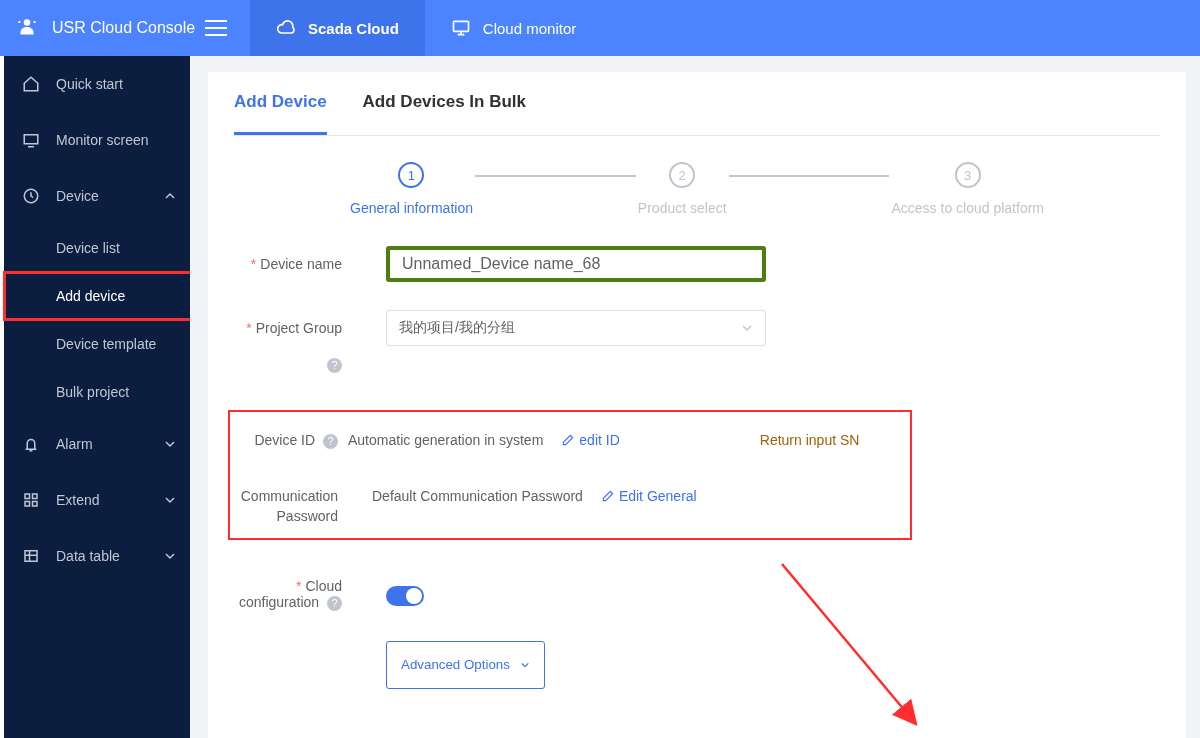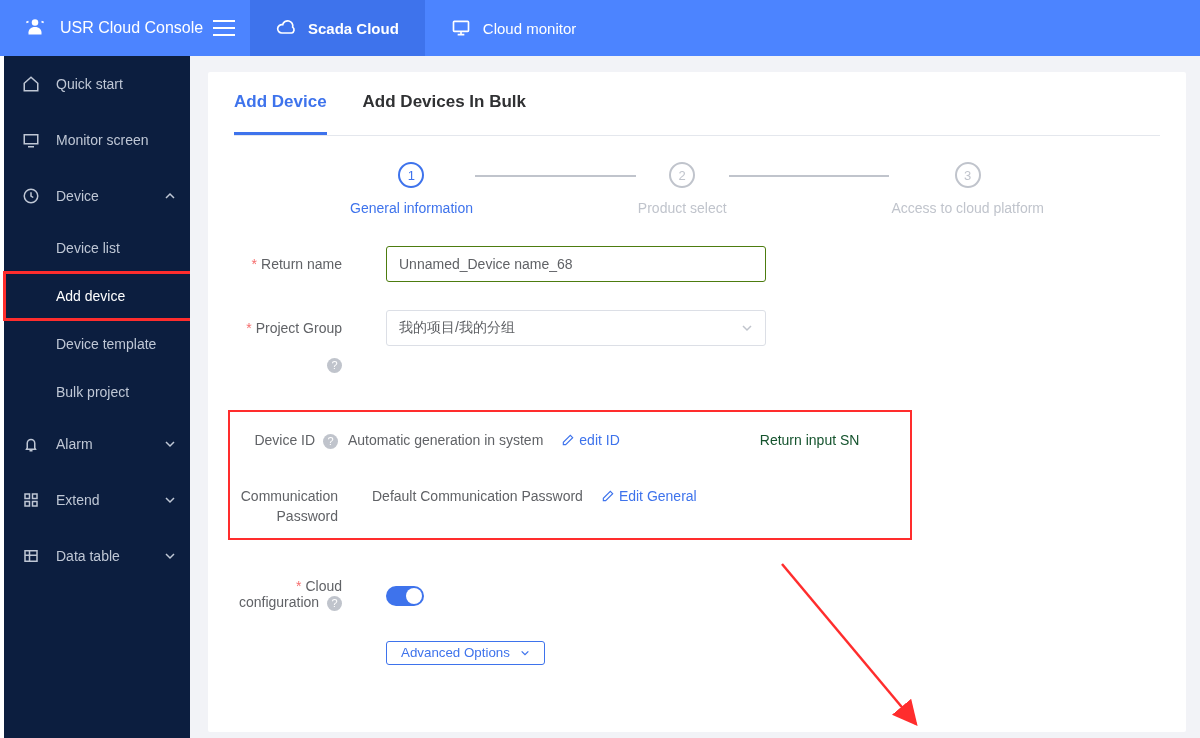--- a/index.html
+++ b/index.html
@@ -1,20 +1,20 @@
 <!DOCTYPE html>
 <html><head>
   <meta charset="utf-8">
   <style>
     * { margin: 0; padding: 0; box-sizing: border-box; }
     body { font-family: -apple-system, "Helvetica Neue", Arial, sans-serif; font-size: 14px; color: #606266; background: #fff; width: 1200px; height: 738px; overflow: hidden; }
     
     
     .topbar { height: 56px; background: #4c84ff; display: flex; align-items: center; color: #fff; }
-    .topbar-brand { display: flex; align-items: center; padding: 0 14px 0 22px; width: 250px; }
+    .topbar-brand { display: flex; align-items: center; padding: 0 14px 0 14px; width: 250px; }
     .logo-icon { width: 26px; height: 26px; margin-right: 12px; }
     .brand-text { font-size: 16px; font-weight: 500; }
     .hamburger { margin-left: 10px; }
     .topbar-tabs { display: flex; height: 100%; }
     .topbar-tab { display: flex; align-items: center; padding: 0 26px; gap: 12px; font-size: 15px; cursor: pointer; }
     .topbar-tab.active { background: #3e73ec; font-weight: 600; }
     .topbar-tab .ticon { width: 20px; height: 20px; }
     
     
     .sidebar { position: absolute; top: 56px; left: 4px; width: 190px; height: calc(738px - 56px); background: #0c1e3f; color: #bfc7d5; }
@@ -41,36 +41,36 @@
     .step-label { font-size: 14px; color: #c0c4cc; }
     .step.active .step-label { color: #3e73ec; }
     .step-line { flex: 1; height: 2px; background: #c0c4cc; margin: 0 2px; margin-bottom: 26px; }
     
     
     .form { margin-left: 0px; }
     .frow { display: flex; align-items: flex-start; margin-bottom: 28px; }
     .flabel { width: 118px; text-align: right; padding-right: 10px; line-height: 36px; color: #606266; font-size: 14px; }
     .req::before { content: "*"; color: #f56c6c; margin-right: 4px; }
     .help-q { display:inline-flex; width:15px; height:15px; border-radius:50%; background:#c0c4cc; color:#fff; align-items:center; justify-content:center; font-size:11px; margin-left:4px; vertical-align:middle; }
-    .finput { width: 380px; height: 36px; border: 1px solid #4d7c0f; border-radius: 3px; padding: 0 12px; font-size: 14px; color: #606266; }
+    .finput { width: 380px; height: 36px; border: 4px solid #4d7c0f; border-radius: 3px; padding: 0 12px; font-size: 16px; color: #606266; }
     .fselect { width: 380px; height: 36px; border: 1px solid #dcdfe6; border-radius: 3px; padding: 12px 12px; font-size: 14px; color: #606266; display:flex; align-items:center; justify-content:space-between; background:#fff; }
     .chev { color:#c0c4cc; }
     .ftext { line-height: 36px; }
     .action-link { color: #3e73ec; margin-left: 18px; cursor: pointer; display:inline-flex; align-items:center; gap:4px; }
-    .right-link { color:#14532d; margin-left: 140px; cursor:pointer; }
+    .right-link { color:#a16207; margin-left: 140px; cursor:pointer; }
     
     .boxed-red { border: 2px solid #ff2d2d; padding: 10px 6px 6px 6px; margin: 0 0 18px -6px; width: 684px; }
     .boxed-red .frow { margin-bottom: 20px; }
     .boxed-red .flabel { width: 112px; }
     
     
     .toggle { width: 38px; height: 20px; border-radius: 10px; background: #3e73ec; position: relative; margin-top: 8px; }
     .toggle::after { content:""; position:absolute; right:2px; top:2px; width:16px; height:16px; border-radius:50%; background:#fff; }
     
-    .adv-btn { height: 24px; padding: 4px 14px; border: 1px solid #3e73ec; color: #3e73ec; background: #fff; border-radius: 3px; display:inline-flex; align-items:center; gap:10px; cursor:pointer; }
+    .adv-btn { height: 48px; padding: 4px 14px; border: 1px solid #3e73ec; color: #3e73ec; background: #fff; border-radius: 3px; display:inline-flex; align-items:center; gap:10px; cursor:pointer; }
     
     svg { display:block; }
     .arrow-annot { position:absolute; left:566px; top:484px; pointer-events:none; }
   </style>
 </head>
 <body>
 
 <div class="topbar">
   <div class="topbar-brand">
     <span class="logo-icon">
@@ -217,21 +217,21 @@
       </div>
       <div class="step-line"></div>
       <div class="step">
         <div class="step-circle">3</div>
         <div class="step-label">Access to cloud platform</div>
       </div>
     </div>
 
     <div class="form">
       <div class="frow">
-        <div class="flabel req">Return name</div>
+        <div class="flabel req">Device name</div>
         <div style="margin-left:34px;">
           <input class="finput" value="Unnamed_Device name_68" style="">
         </div>
       </div>
 
       <div class="frow">
         <div class="flabel"><span class="req">Project Group</span> <span class="help-q">?</span></div>
         <div style="margin-left:34px;">
           <div class="fselect">
             <span>我的项目/我的分组</span>

